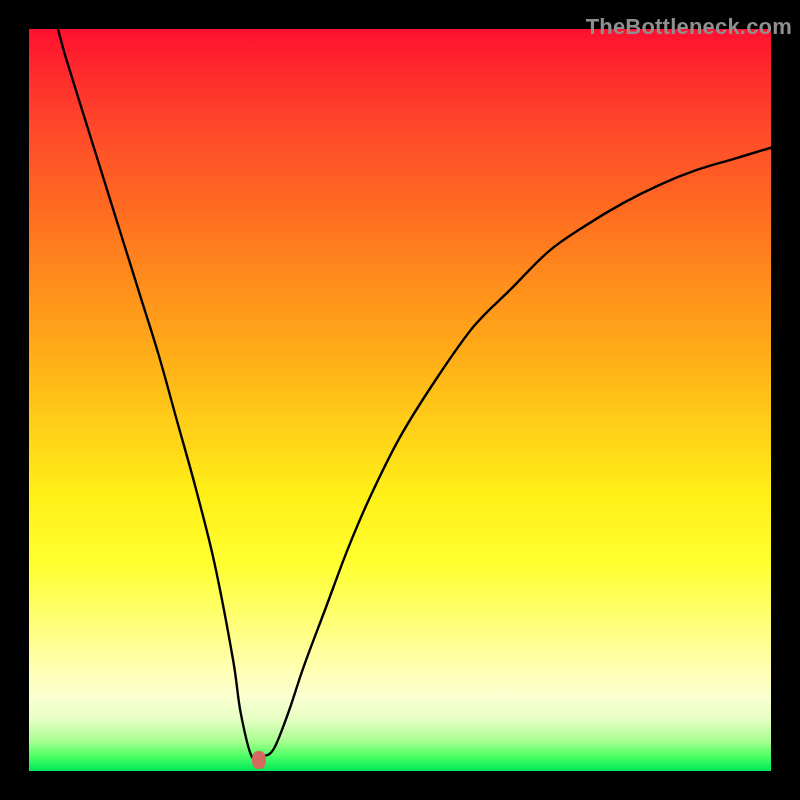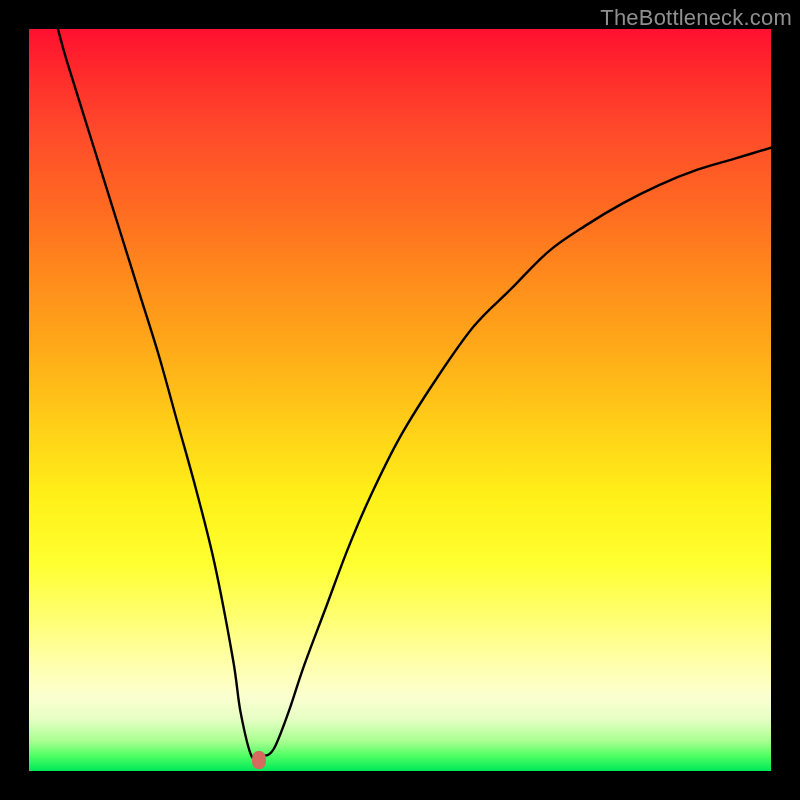--- a/index.html
+++ b/index.html
@@ -39,25 +39,25 @@
       #ffffb0 86%,
       #fbffd0 90%,
       #e6ffc4 93%,
       #a8ff90 96%,
       #4cff63 98%,
       #00e85a 100%
     );
   }
   .watermark {
     position: absolute;
-    top: 5px;
+    top: 14px;
     right: 8px;
     color: #8f8f8f;
     font-size: 22px;
-    font-weight: 400;
+    font-weight: 700;
     letter-spacing: 0.2px;
     z-index: 5;
     text-align: center;
   }
   svg.curve {
     position: absolute;
     top: 0;
     left: 0;
     width: 742px;
     height: 742px;

